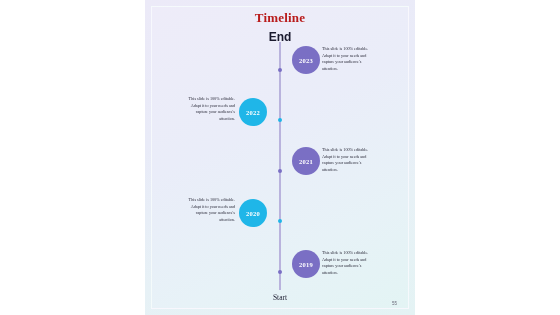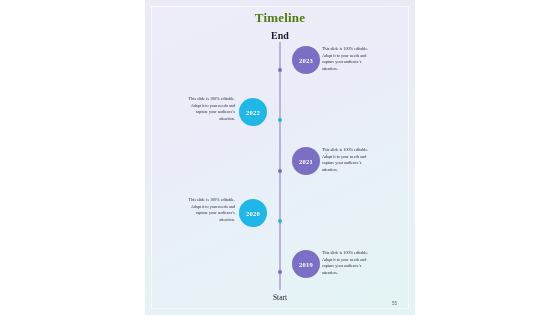--- a/index.html
+++ b/index.html
@@ -39,32 +39,32 @@
   }
   .title {
     position: absolute;
     left: 151px;
     top: 10px;
     width: 258px;
     text-align: center;
     font-family: "Liberation Serif", serif;
     font-weight: bold;
     font-size: 13px;
-    color: #4d7c0f;
+    color: #b91c1c;
     letter-spacing: 0.2px;
   }
   .end-label {
     position: absolute;
     left: 151px;
     top: 30px;
     width: 258px;
     text-align: center;
-    font-family: Liberation Serif, serif;
+    font-family: Liberation Sans, sans-serif;
     font-weight: bold;
-    font-size: 10px;
+    font-size: 12px;
     color: #1a1a2e;
   }
   .start-label {
     position: absolute;
     left: 151px;
     top: 293px;
     width: 258px;
     text-align: center;
     font-family: "Liberation Serif", serif;
     font-weight: normal;

